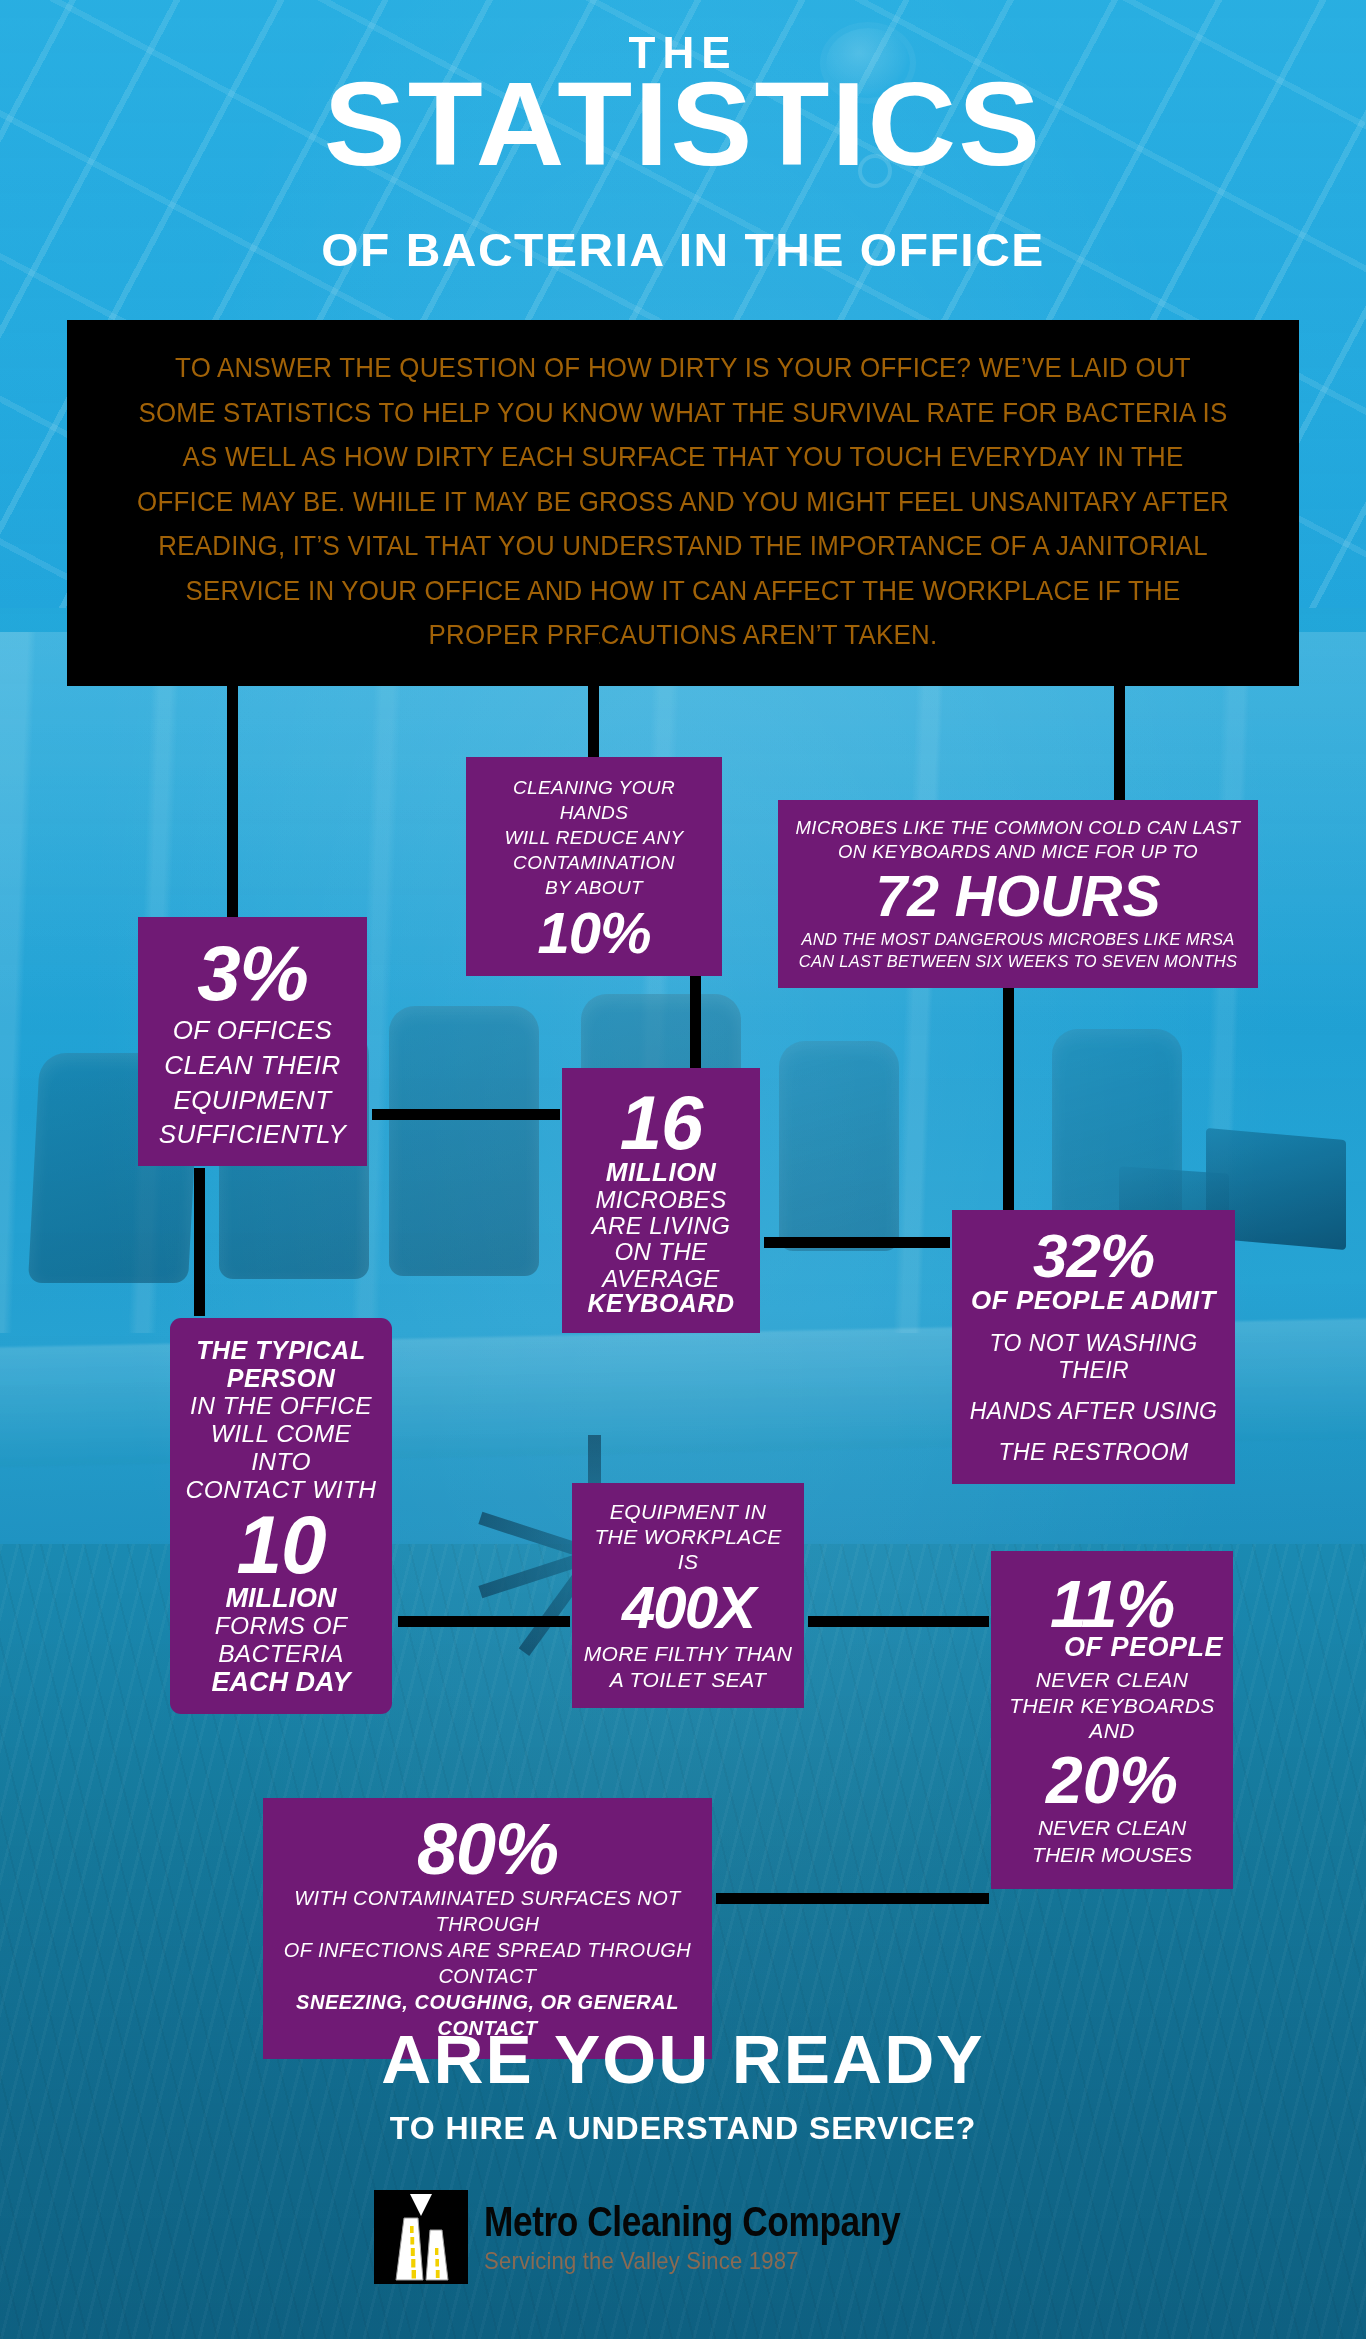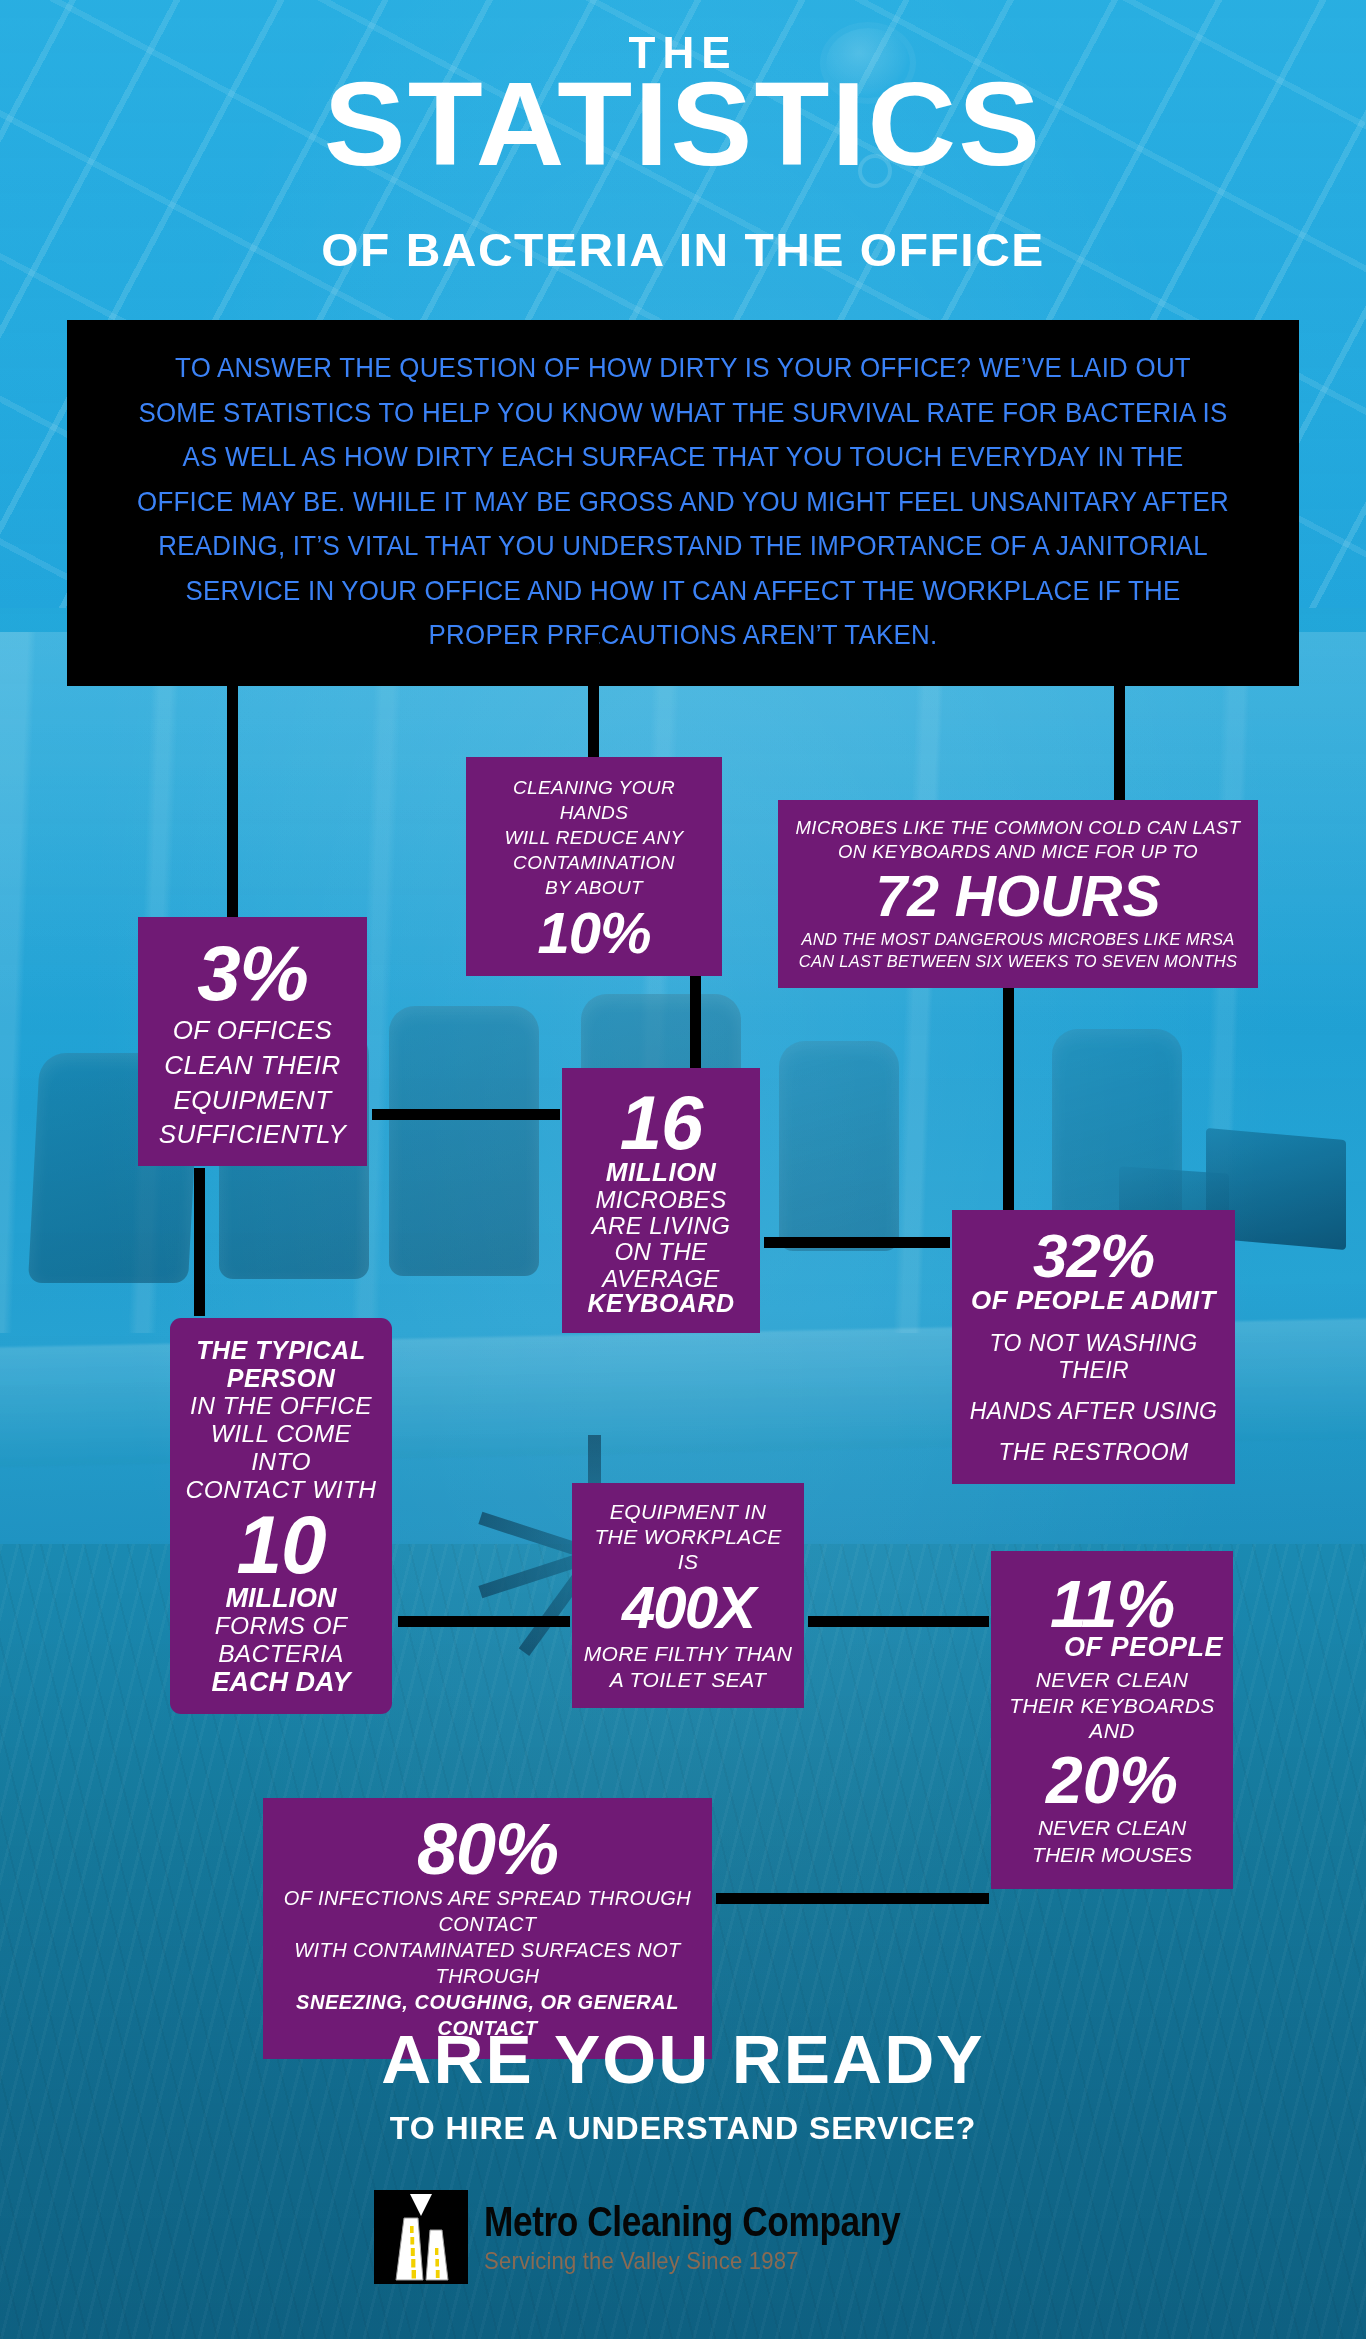--- a/index.html
+++ b/index.html
@@ -130,21 +130,21 @@
   }
   .title-sub {
     top:222px; left:0; width:100%; text-align:center;
     font-size:47px; font-weight:bold; letter-spacing:1.5px; color:#fff;
     transform:scaleX(1.02);
   }
 
   
   .intro {
     left:67px; top:320px; width:1232px;
-    background:#000; color:#3b82f6; padding:26px 34px 28px;
+    background:#000; color:#a16207; padding:26px 34px 28px;
     text-align:center;
   }
   .intro p {
     font-size:27.5px; line-height:1.62; letter-spacing:.3px;
     font-weight:300; transform:scaleX(.94); transform-origin:center;
   }
 
   
   .card { background:#701a75; color:#fff; text-align:center;font-style:italic; }
   .card .big {
@@ -377,22 +377,22 @@
       <div class="mid">OF PEOPLE</div>
       <div class="sm">NEVER CLEAN</div>
       <div class="sm" style="margin-top:0">THEIR KEYBOARDS AND</div>
       <div class="big2">20%</div>
       <div class="sm2">NEVER CLEAN</div>
       <div class="sm2">THEIR MOUSES</div>
     </div>
 
     <div class="abs card" id="card-80pct">
       <div class="big">80%</div>
+      <div class="sm">WITH CONTAMINATED SURFACES NOT THROUGH</div>
       <div class="sm">OF INFECTIONS ARE SPREAD THROUGH CONTACT</div>
-      <div class="sm">WITH CONTAMINATED SURFACES NOT THROUGH</div>
       <div class="mid">SNEEZING, COUGHING, OR GENERAL CONTACT</div>
     </div>
 
     <div class="abs cta-main">ARE YOU READY</div>
     <div class="abs cta-sub">TO HIRE A UNDERSTAND SERVICE?</div>
 
     <div class="abs logo-row">
       <div class="logo-mark">
         <svg width="94" height="94" viewBox="0 0 94 94" aria-hidden="true">
           <rect x="0" y="0" width="94" height="94" fill="#000"></rect>

